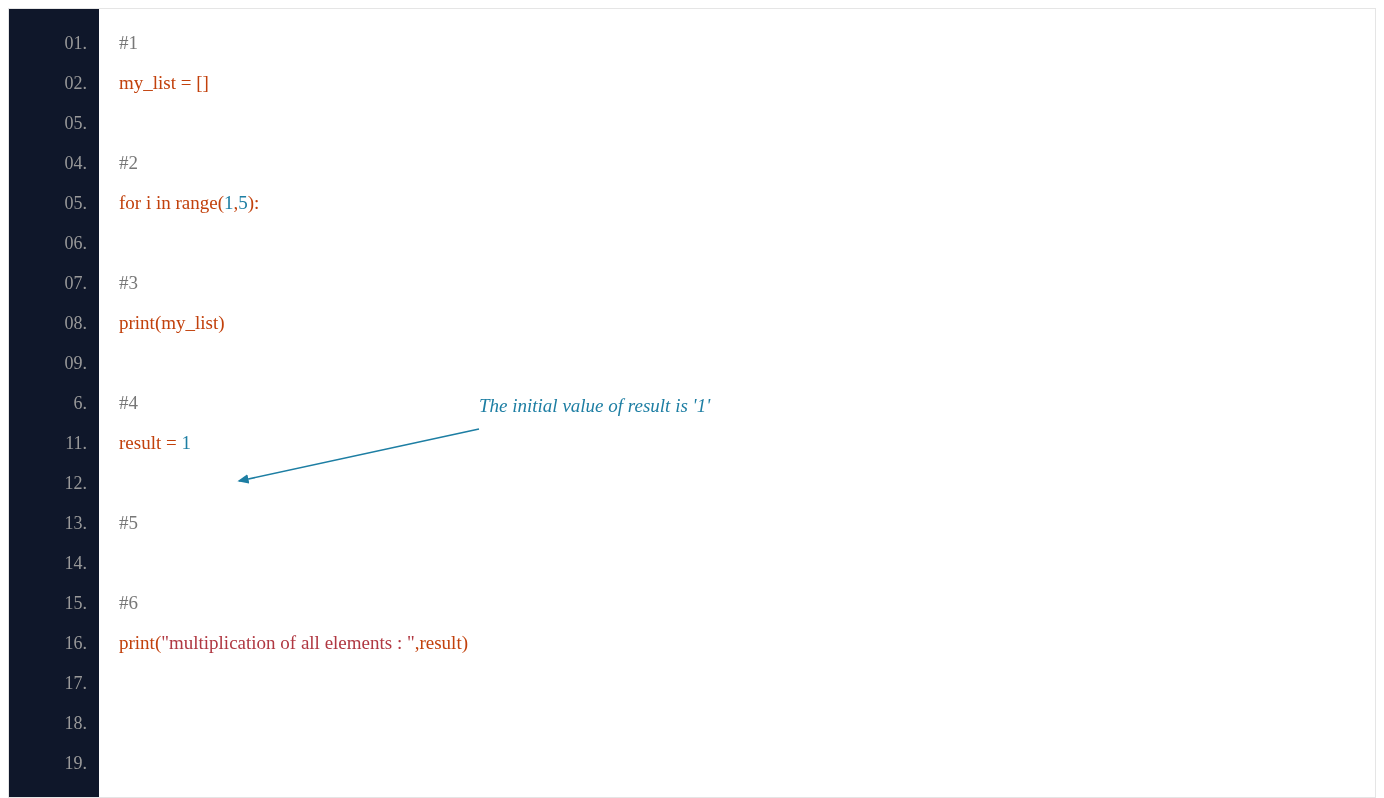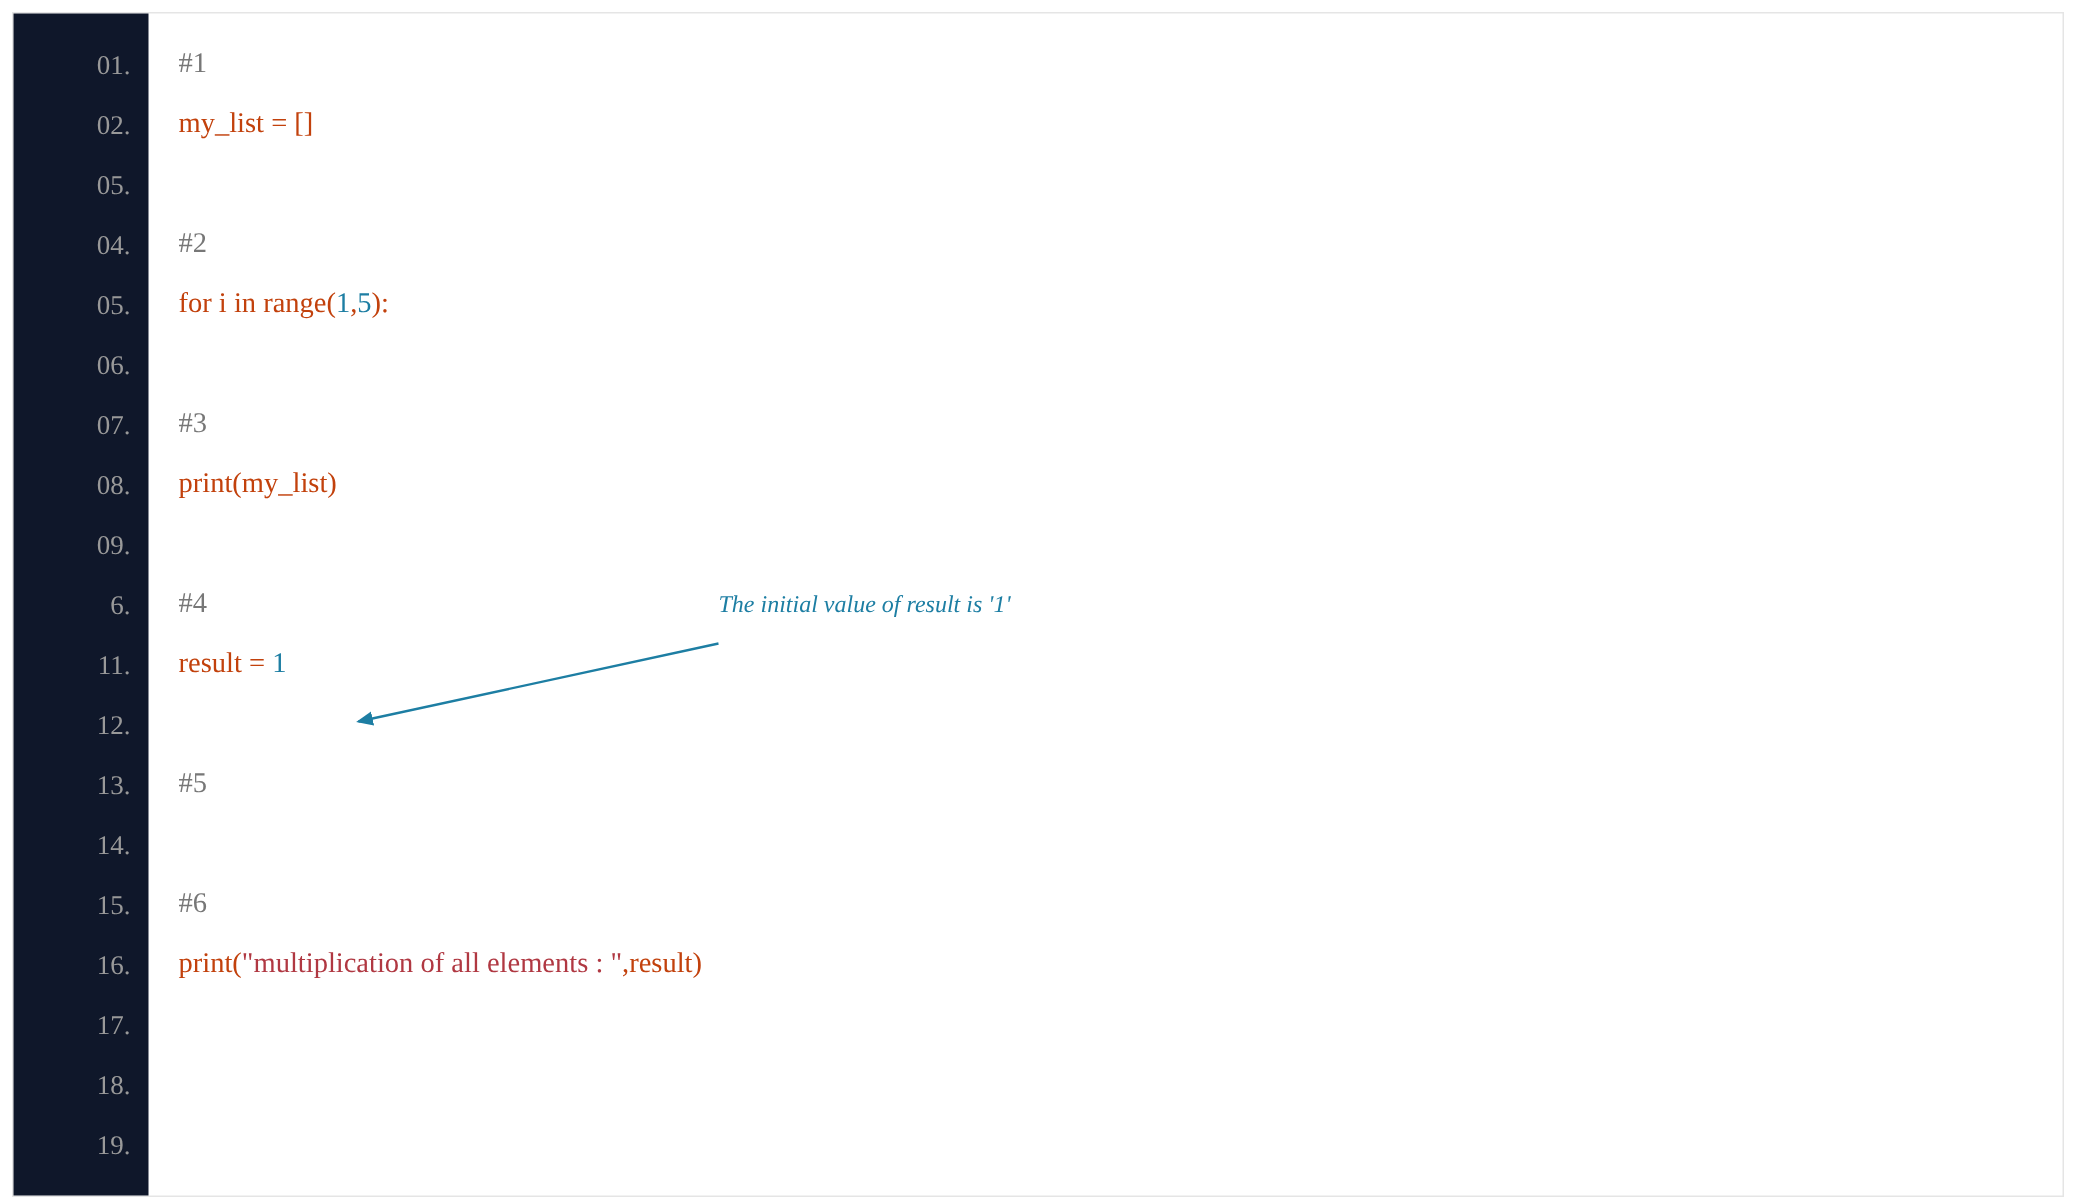--- a/index.html
+++ b/index.html
@@ -49,21 +49,21 @@
   }
   .tok-comment { color: #777777; }
   .tok-number  { color: #1d7ea3; }
   .tok-string  { color: #b03842; }
   .tok-ident   { color: #c2410c; }
 
   .annotation {
     position: absolute;
     font-family: 'Comic Sans MS', 'Segoe Script', cursive;
     color: #1d7ea3;
-    font-size: 16px;
+    font-size: 19px;
     font-style: italic;
     white-space: nowrap;
   }
   .arrow-svg {
     position: absolute;
     pointer-events: none;
   }
 </style>
 </head>
 <body>

